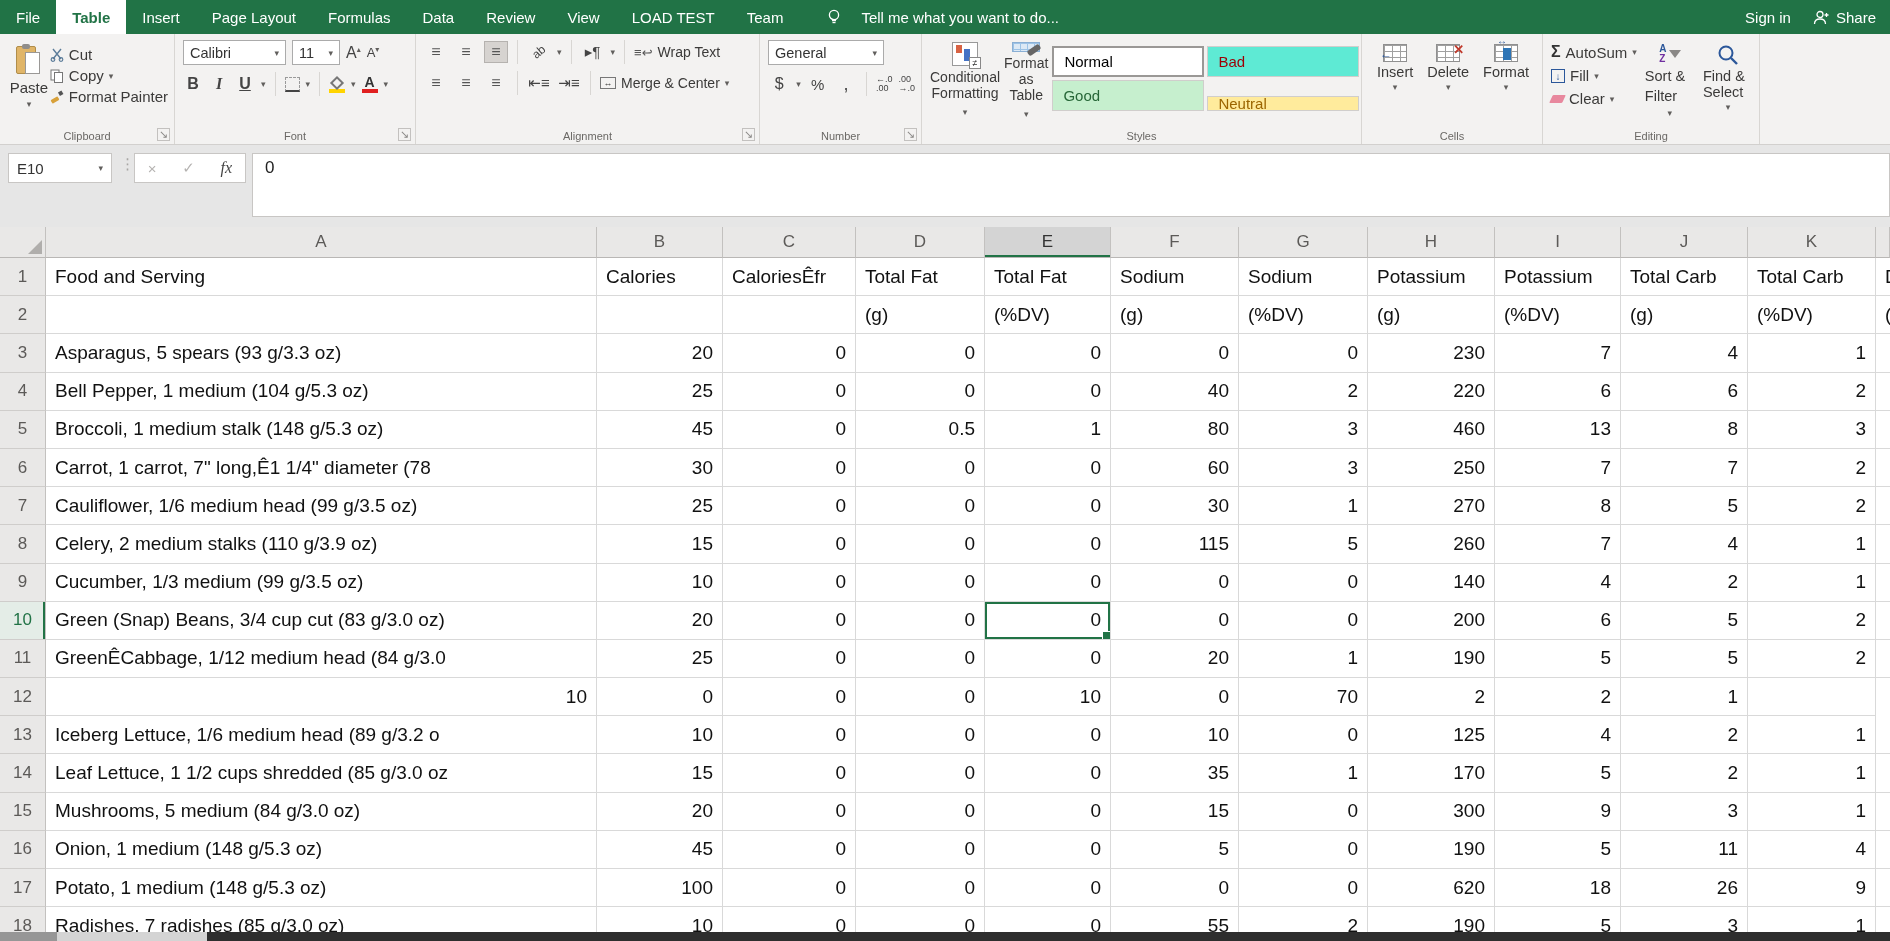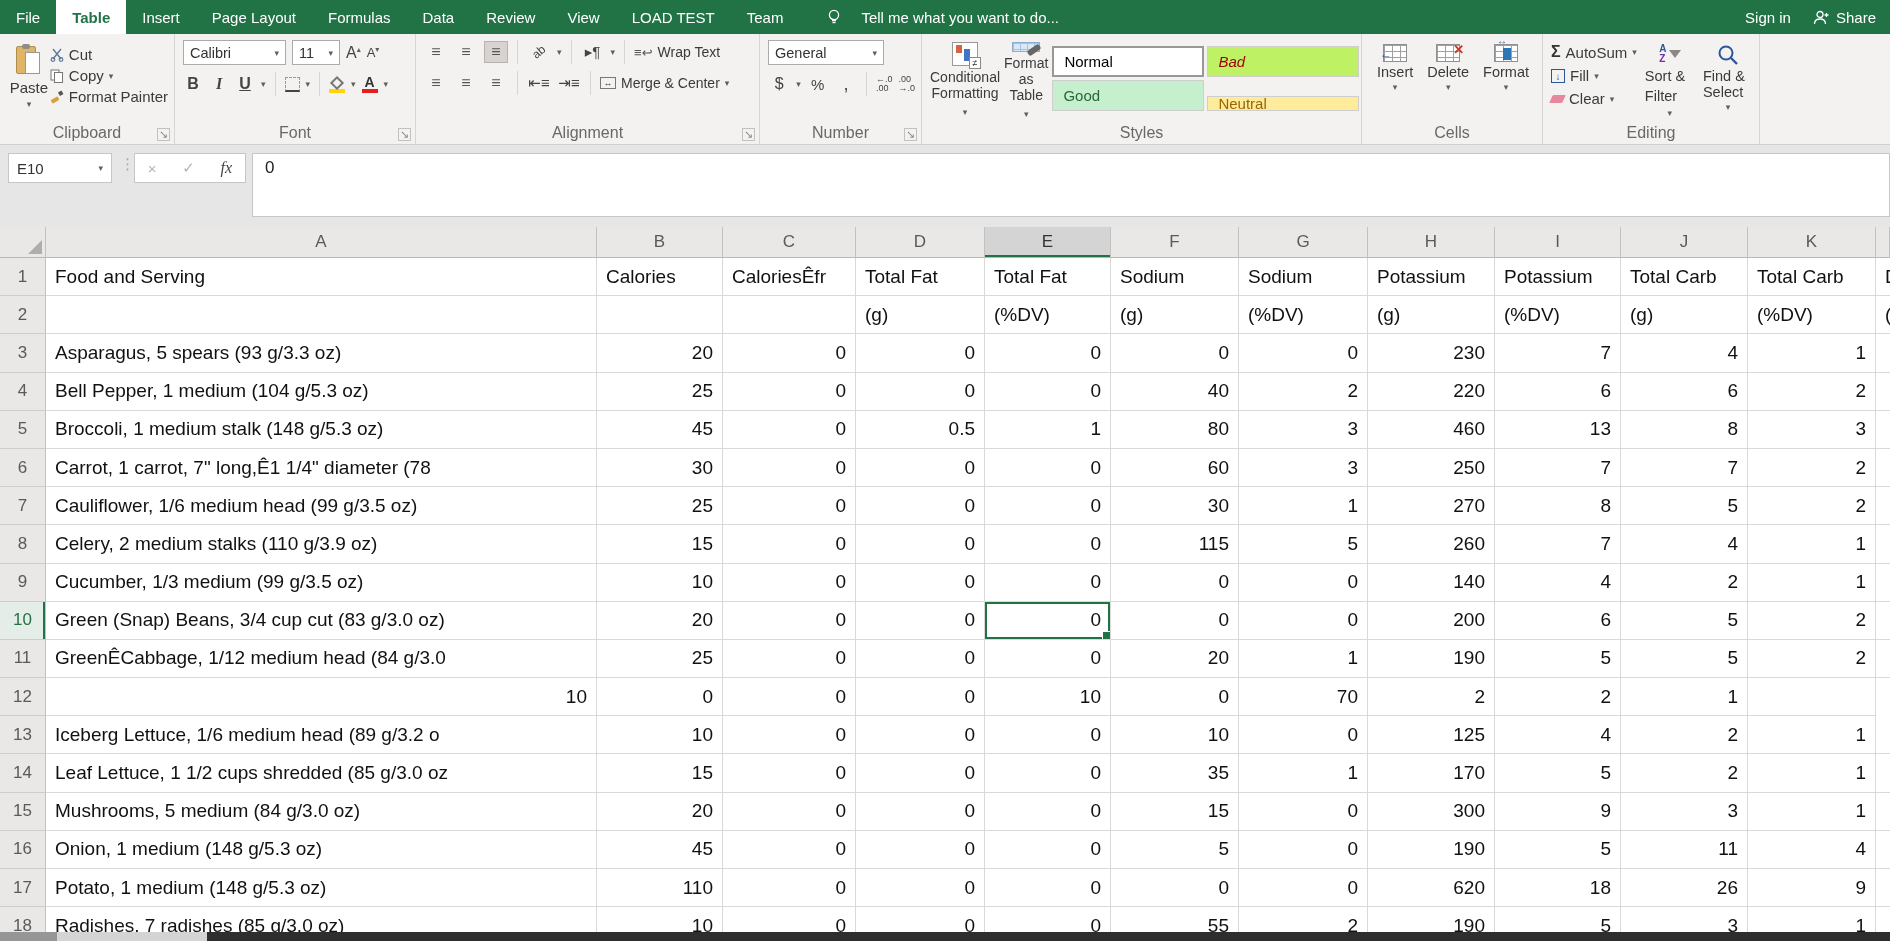--- a/index.html
+++ b/index.html
@@ -11,21 +11,21 @@
   .tabbar { position:absolute; left:0; top:0; width:1890px; height:34px; background:#217346; display:flex; align-items:stretch; color:#fff; font-size:15px; }
   .tab { padding:0 16px; display:flex; align-items:center; cursor:default; }
   .tab.active { background:#fff; color:#217346; font-weight:bold; }
   .tellme { display:flex; align-items:center; gap:20px; margin-left:28px; font-size:15px; }
   .tab-right { margin-left:auto; display:flex; align-items:center; gap:22px; padding-right:14px; font-size:15px; }
   .share-wrap { display:flex; align-items:center; gap:6px; }
 
   
   .ribbon { position:absolute; left:0; top:34px; width:1890px; height:111px; background:#f3f2f1; border-bottom:1px solid #d2d0ce; display:flex; }
   .group { position:relative; height:100%; border-right:1px solid #d8d6d3; padding:6px 6px 22px 8px; flex:none; overflow:hidden; }
-  .group-label { position:absolute; bottom:2px; left:0; right:0; text-align:center; font-size:16px; color:#6a6865; }
+  .group-label { position:absolute; bottom:2px; left:0; right:0; text-align:center; font-size:11px; color:#6a6865; }
   .launcher { position:absolute; bottom:3px; right:4px; font-size:11px; color:#8a8886; border:1px solid #c3c1bf; width:13px; height:13px; line-height:11px; text-align:center; }
   .rbtn { display:flex; align-items:center; gap:5px; color:#3b3a39; font-size:15px; white-space:nowrap; }
   .caret { font-size:9px; color:#605e5c; }
   .rrow { display:flex; align-items:center; gap:6px; margin-bottom:7px; }
   .sq { width:24px; height:22px; display:flex; align-items:center; justify-content:center; font-size:15px; color:#444; }
   .sq.active { background:#d6d3d0; border:1px solid #b5b2af; }
   .combo { background:#fff; border:1px solid #ababab; height:25px; display:flex; align-items:center; justify-content:space-between; padding:0 6px; font-size:14.5px; color:#333; }
   .vsep { width:1px; height:24px; background:#d8d6d3; margin:0 3px; }
 
   
@@ -318,21 +318,21 @@
       </div>
       <div class="bigbtn">
         <span class="fat-icon">
             <span class="brush"></span>
           </span>
         <span>Format as Table</span>
           <span class="caret">▾</span>
       </div>
       <div class="gallery" id="style-gallery">
           <div class="style-box normal" style="background: rgb(255, 255, 255); color: rgb(0, 0, 0);">Normal</div>
-          <div class="style-box" style="background: #bef264; color: rgb(156, 0, 6); font-style: italic;">Bad</div>
+          <div class="style-box" style="background: #5eead4; color: rgb(156, 0, 6);">Bad</div>
           <div class="style-box" style="background: rgb(198, 239, 206); color: rgb(39, 103, 56);">Good</div>
           <div class="style-box" style="background: rgb(255, 235, 156); color: rgb(156, 101, 0); margin-top: 16px;">Neutral</div>
         </div>
 
       <span class="group-label">Styles</span>
     </div>
 
     <div class="group g-cells">
       <div class="cellbtn">
         <span class="mini-grid">
@@ -667,21 +667,21 @@
         <div class="c num">0</div>
         <div class="c num">190</div>
         <div class="c num">5</div>
         <div class="c num">11</div>
         <div class="c num">4</div>
         <div class="c"></div>
       </div>
       <div class="grow">
         <div class="c rowhdr">17</div>
         <div class="c">Potato, 1 medium (148 g/5.3 oz)</div>
-        <div class="c num">110</div>
+        <div class="c num">100</div>
         <div class="c num">0</div>
         <div class="c num">0</div>
         <div class="c num">0</div>
         <div class="c num">0</div>
         <div class="c num">0</div>
         <div class="c num">620</div>
         <div class="c num">18</div>
         <div class="c num">26</div>
         <div class="c num">9</div>
         <div class="c"></div>

